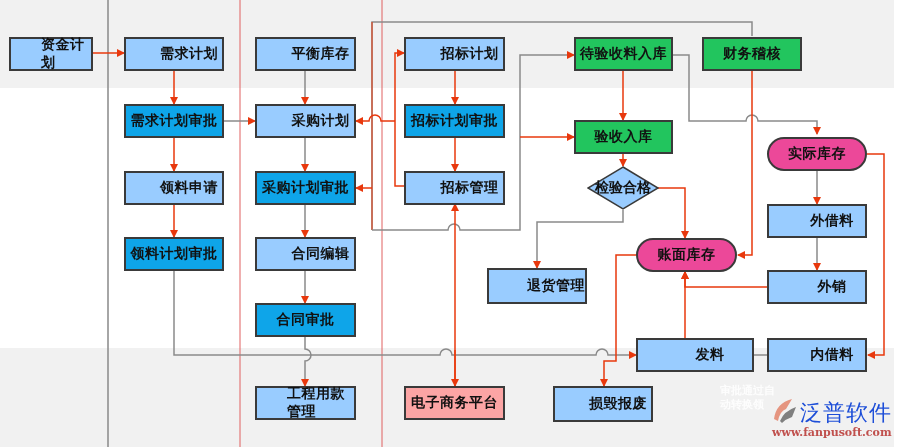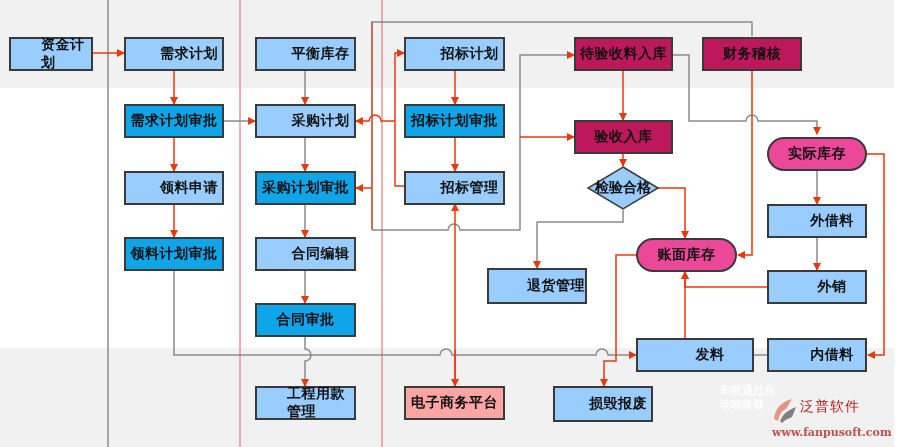--- a/index.html
+++ b/index.html
@@ -15,38 +15,38 @@
   svg#wires { position: absolute; left: 0; top: 0; }
   .node {
     position: absolute; box-sizing: border-box;
     border: 2px solid #3a3a3a;
     display: flex; align-items: center; justify-content: center;
     font-size: 14px; font-weight: bold; color: #111;
     letter-spacing: 0.5px;
   }
   .blue { background: #99ccff; padding-left: 30px; }
   .orange { background: #0ea5e9; }
-  .purple { background: #be185d; }
+  .purple { background: #22c55e; }
   .green { background: #fca5a5; }
   .yellow { background: #ec4899; border-radius: 18px; font-family: Liberation Mono, monospace; }
   .diamond-wrap { position: absolute; }
   .diamond-label {
     position: absolute; left: 0; top: 0; width: 100%; height: 100%;
     display: flex; align-items: center; justify-content: center;
     font-size: 14px; font-weight: bold; color: #111;
   }
   .watermark {
     position: absolute; left: 720px; top: 384px; width: 70px;
     font-size: 11px; line-height: 14px; color: #ffffff; font-weight: bold;
     opacity: 0.9;
   }
   .logo { position: absolute; left: 770px; top: 395px; }
   .logo-text {
     position: absolute; left: 800px; top: 398px;
-    font-size: 14px; color: #b91c1c; letter-spacing: 1px;
+    font-size: 22px; color: #1d4ed8; letter-spacing: 1px;
     font-family: Liberation Mono, monospace;
   }
   .logo-url {
     position: absolute; left: 772px; top: 426px;
     font-size: 11px; color: #c0504d; font-weight: bold;
     font-family: "DejaVu Serif", serif;
   }
 </style>
 </head>
 <body>

